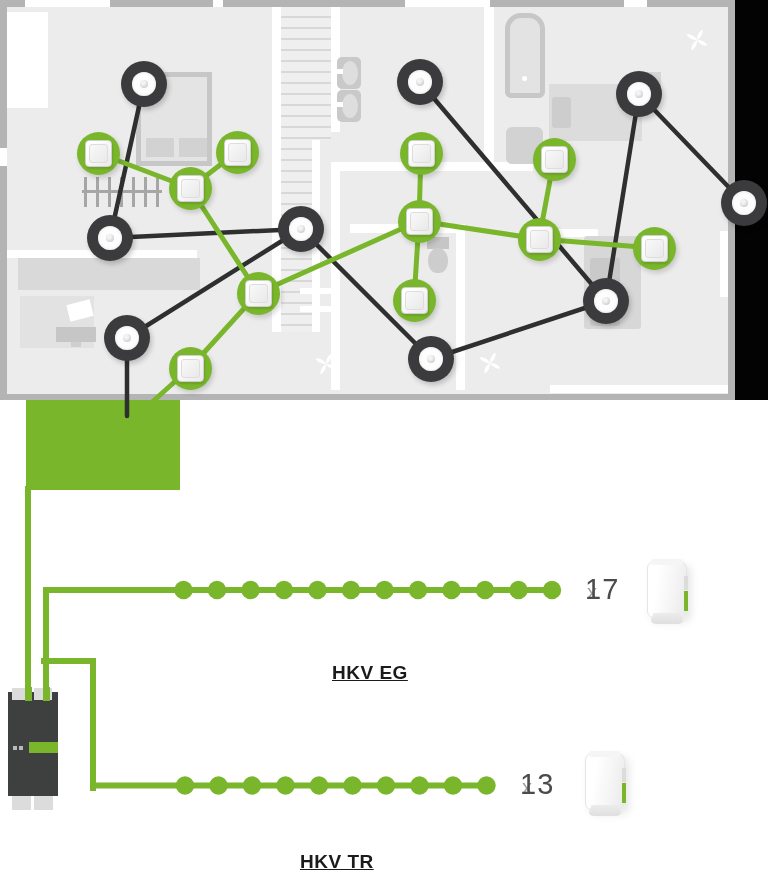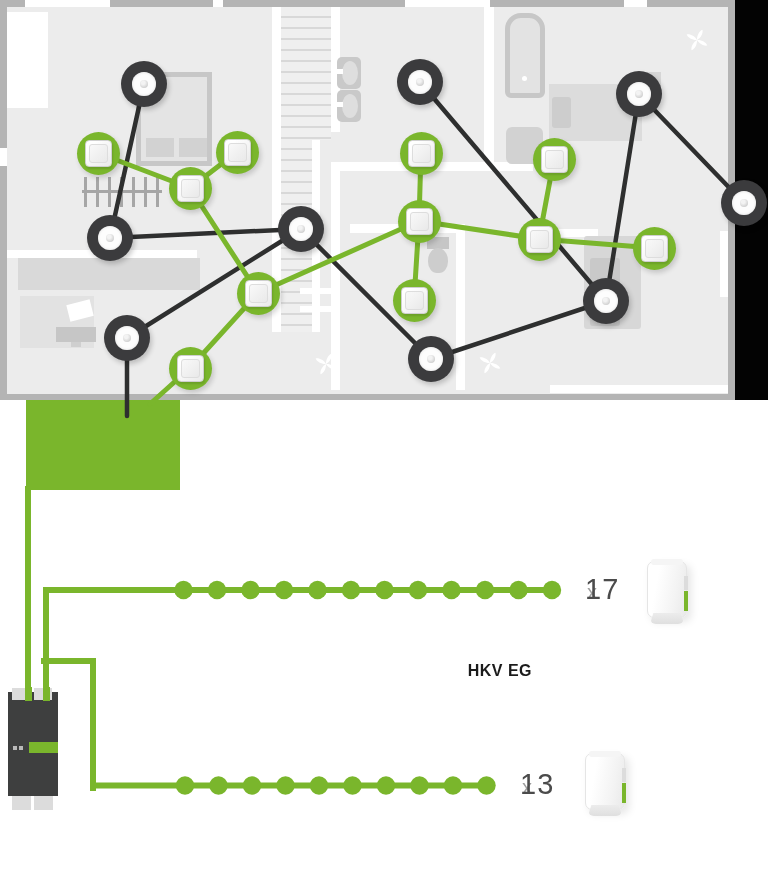--- a/index.html
+++ b/index.html
@@ -139,22 +139,22 @@
   .act-slot{right:-2px;top:14px;width:4px;height:14px;background:#dcdcdc;}
   .act-stripe{right:-2px;top:29px;width:4px;height:20px;background:var(--green);}
   .actuator-1{left:647px;top:561px;}
   .actuator-2{left:585px;top:753px;}
 
   
   .count-label{font-size:29px;line-height:1;color:#4b4b4b;letter-spacing:1px;}
   .count-label .x{position:static;font-size:20px;color:#9e9e9e;margin-left:2px;}
   .count-1{left:585px;top:575px;}
   .count-2{left:520px;top:770px;}
-  .hkv-label{font-size:16px;font-weight:700;color:#1b1b1b;line-height:1;
-             width:200px;text-align:right;letter-spacing:0.5px;}
+  .hkv-label{font-size:19px;font-weight:700;color:#1b1b1b;line-height:1;
+             width:200px;text-align:left;letter-spacing:0.5px;text-decoration:underline;}
   .hkv-1{left:332px;top:663px;}
   .hkv-2{left:300px;top:852px;}
 </style>
 </head>
 <body>
 
 <div class="stage">
 
   <div class="plan">
     <div class="stairs"></div>
@@ -401,13 +401,14 @@
     <span class="act-stripe"></span>
   </div>
   <div class="actuator actuator-2">
     <span class="act-slot"></span>
     <span class="act-stripe"></span>
   </div>
 
   <div class="count-label count-1"><span>17</span><span class="x">x</span></div>
   <div class="count-label count-2"><span>13</span><span class="x">x</span></div>
   <div class="hkv-label hkv-1">HKV EG</div>
+  <div class="hkv-label hkv-2">HKV TR</div>
 </div>
 
 </body></html>

